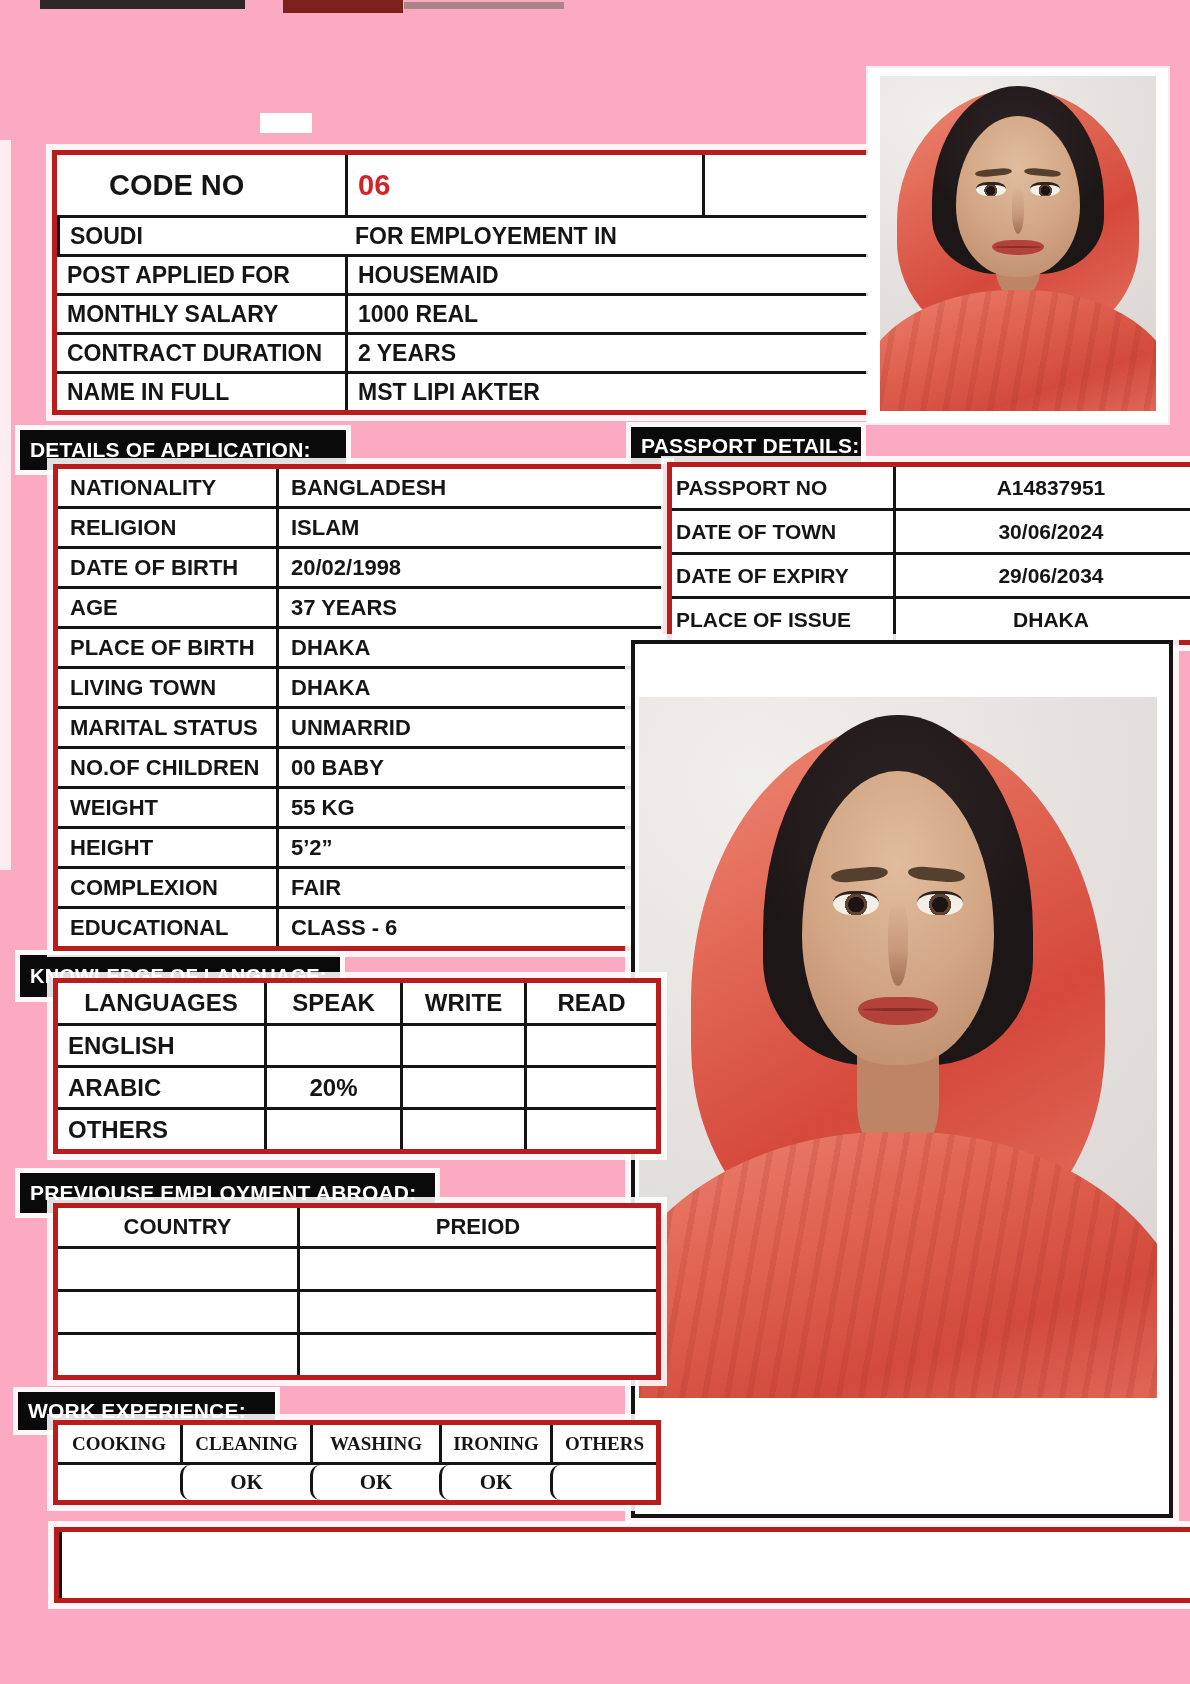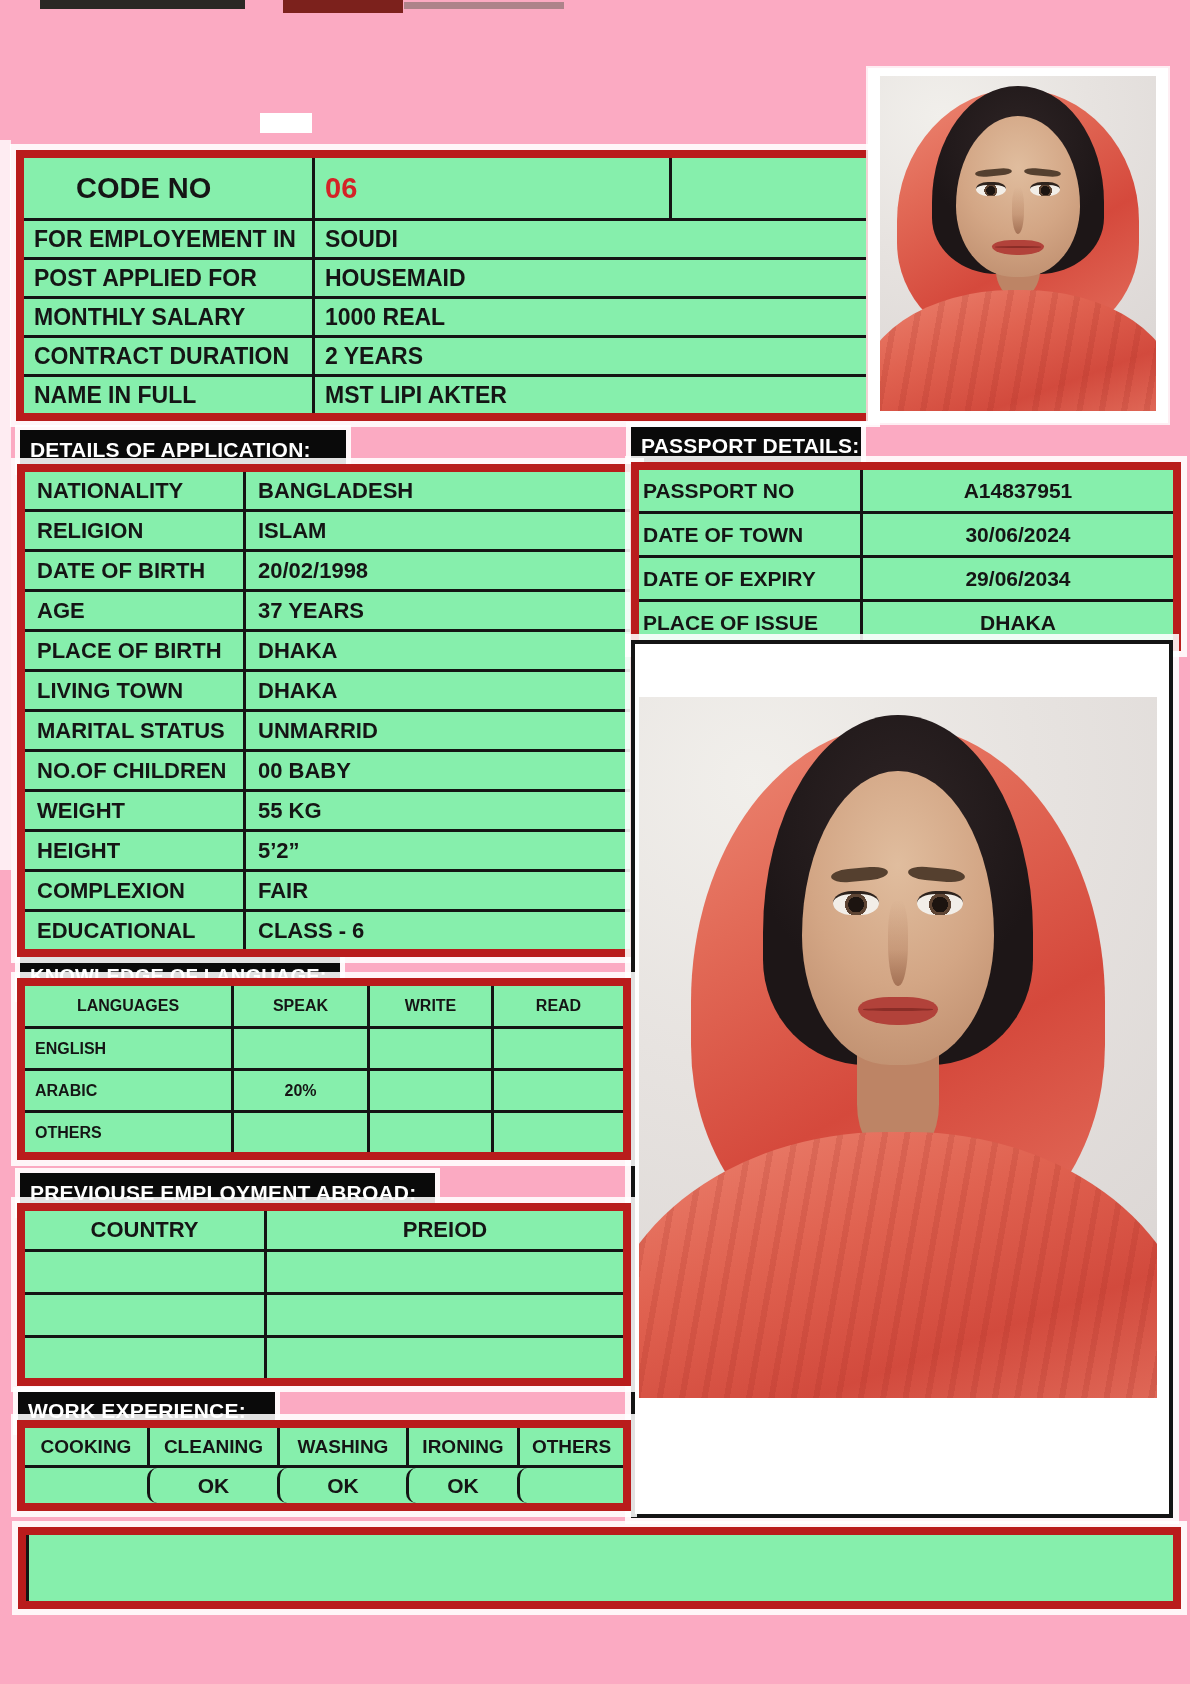--- a/index.html
+++ b/index.html
@@ -13,22 +13,23 @@
 
   
   .strip1{left:40px;top:0;width:205px;height:9px;background:#2b2724;}
   .strip2{left:283px;top:0;width:120px;height:13px;background:#7c211c;}
   .strip3{left:404px;top:2px;width:160px;height:7px;background:#6e625c;opacity:.55;}
   .whitepatch{left:260px;top:113px;width:52px;height:20px;background:#fff;}
   .edgewhite{left:0;top:140px;width:11px;height:730px;background:rgba(255,255,255,.78);}
 
   
   .tbl{
-    position:absolute;background:#86efac;border:8px solid #b91c1c;
+    position:absolute;background:#ffffff;border:5px solid #b91c1c;
     box-shadow:0 0 0 6px rgba(255,255,255,.88);
+    margin-left:36px;
   }
   .trow{display:grid;border-top:3px solid #141414;}
   .trow.first{border-top:none;}
   .cell{
     border-left:3px solid #141414;display:flex;align-items:center;
     padding:0 10px;font-weight:bold;white-space:nowrap;overflow:hidden;
   }
   .cell.nol{border-left:none;}
   .cell.center{justify-content:center;padding:0 4px;}
 
@@ -57,32 +58,32 @@
   #passport-table{left:631px;top:462px;width:534px;}
   #passport-table .trow{grid-template-columns:221px 1fr;height:41px;}
   #passport-table .cell{font-size:21px;padding-left:4px;}
   #passport-table .cell.center{padding-left:4px;}
 
   
   #language-table{left:17px;top:978px;width:598px;}
   #language-table .trow{grid-template-columns:206px 136px 124px 1fr;}
   #language-table .hd{height:40px;}
   #language-table .dr{height:39px;}
-  #language-table .cell{font-size:16px;}
+  #language-table .cell{font-size:24px;}
 
   
   #employment-table{left:17px;top:1203px;width:598px;}
   #employment-table .trow{grid-template-columns:239px 1fr;}
   #employment-table .hd{height:38px;}
   #employment-table .dr{height:40px;}
   #employment-table .cell{font-size:22px;}
 
   
   #work-table{left:17px;top:1420px;width:598px;}
-  #work-table .trow{grid-template-columns:122px 130px 129px 111px 1fr;}
+  #work-table .trow{grid-template-columns:122px 130px 129px 111px 1fr;font-family:Liberation Serif, serif;}
   #work-table .hd{height:37px;}
   #work-table .dr{height:35px;}
   #work-table .cell{font-size:19px;}
   #work-table .dr .cell{font-size:21px;border-radius:10px;}
 
   
   #remarks-table{left:18px;top:1527px;width:1147px;}
   #remarks-table .trow{grid-template-columns:124px 1fr;height:66px;}
   #remarks-table .cell{font-size:23px;padding-left:6px;}
 
@@ -181,22 +182,22 @@
 <div class="abs whitepatch"></div>
 <div class="abs edgewhite"></div>
 
 <div class="tbl" id="top-table">
   <div class="trow r1 first">
     <div class="cell nol code-label">CODE NO</div>
     <div class="cell code-value">06</div>
     <div class="cell"></div>
   </div>
   <div class="trow r">
+    <div class="cell">SOUDI</div>
     <div class="cell nol">FOR EMPLOYEMENT IN</div>
-    <div class="cell">SOUDI</div>
   </div>
   <div class="trow r">
     <div class="cell nol">POST APPLIED FOR</div>
     <div class="cell">HOUSEMAID</div>
   </div>
   <div class="trow r">
     <div class="cell nol">MONTHLY SALARY</div>
     <div class="cell">1000 REAL</div>
   </div>
   <div class="trow r">

